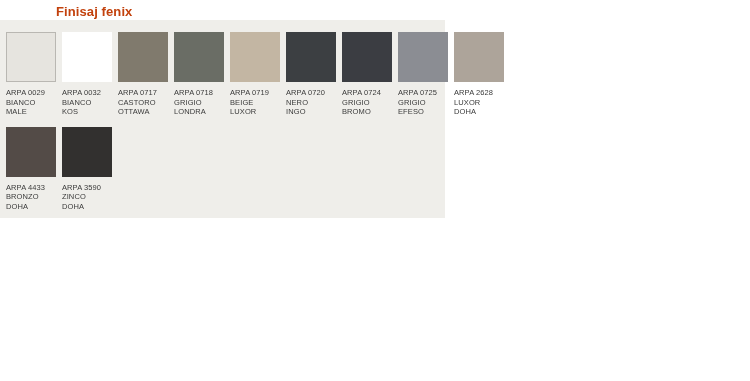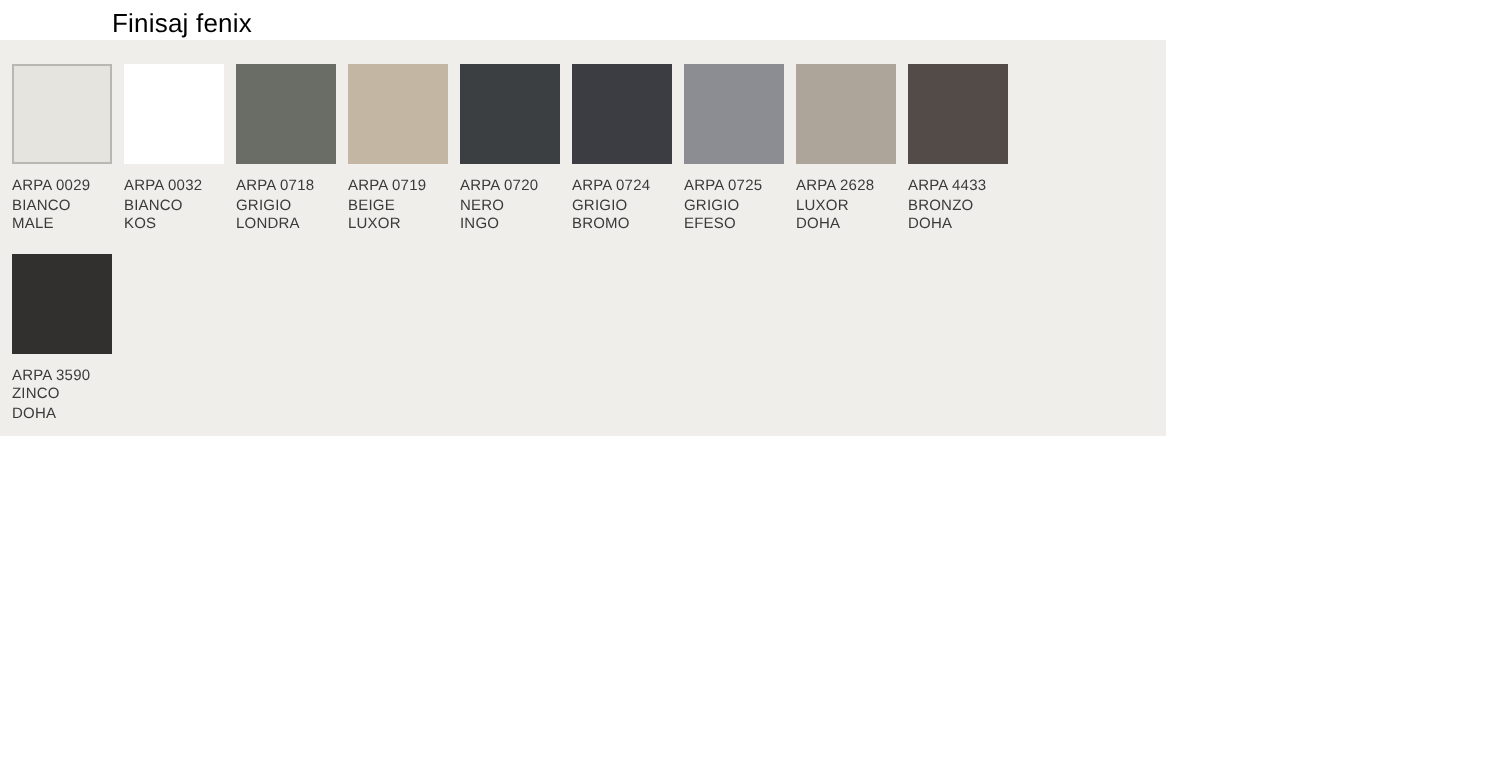--- a/index.html
+++ b/index.html
@@ -15,31 +15,31 @@
     font-family: "Liberation Sans", sans-serif;
     -webkit-font-smoothing: antialiased;
   }
 
   #page-title {
     position: absolute;
     left: 56px;
     top: 4px;
     font-size: 13px;
     line-height: 16px;
-    color: #000000;
-    font-weight: 400;
+    color: #c2410c;
+    font-weight: 700;
     letter-spacing: 0.1px;
     white-space: nowrap;
   }
 
   #swatch-panel {
     position: absolute;
     left: 0;
     top: 20px;
-    width: 583px;
+    width: 445px;
     height: 198px;
     background: #efeeea;
     box-sizing: border-box;
   }
 
   .swatch-grid {
     position: absolute;
     left: 6px;
     top: 12px;
     width: 508px;
@@ -92,20 +92,28 @@
           <span class="ln">BIANCO</span>
           <span class="ln">MALE</span>
         </div>
       </div>
       <div class="swatch-cell">
         <div class="swatch-chip" style="background: rgb(255, 255, 255);"></div>
         <div class="swatch-label">
           <span class="ln">ARPA 0032</span>
           <span class="ln">BIANCO</span>
           <span class="ln">KOS</span>
+        </div>
+      </div>
+      <div class="swatch-cell">
+        <div class="swatch-chip" style="background: rgb(128, 122, 109);"></div>
+        <div class="swatch-label">
+          <span class="ln">ARPA 0717</span>
+          <span class="ln">CASTORO</span>
+          <span class="ln">OTTAWA</span>
         </div>
       </div>
       <div class="swatch-cell">
         <div class="swatch-chip" style="background: rgb(106, 109, 101);"></div>
         <div class="swatch-label">
           <span class="ln">ARPA 0718</span>
           <span class="ln">GRIGIO</span>
           <span class="ln">LONDRA</span>
         </div>
       </div>

